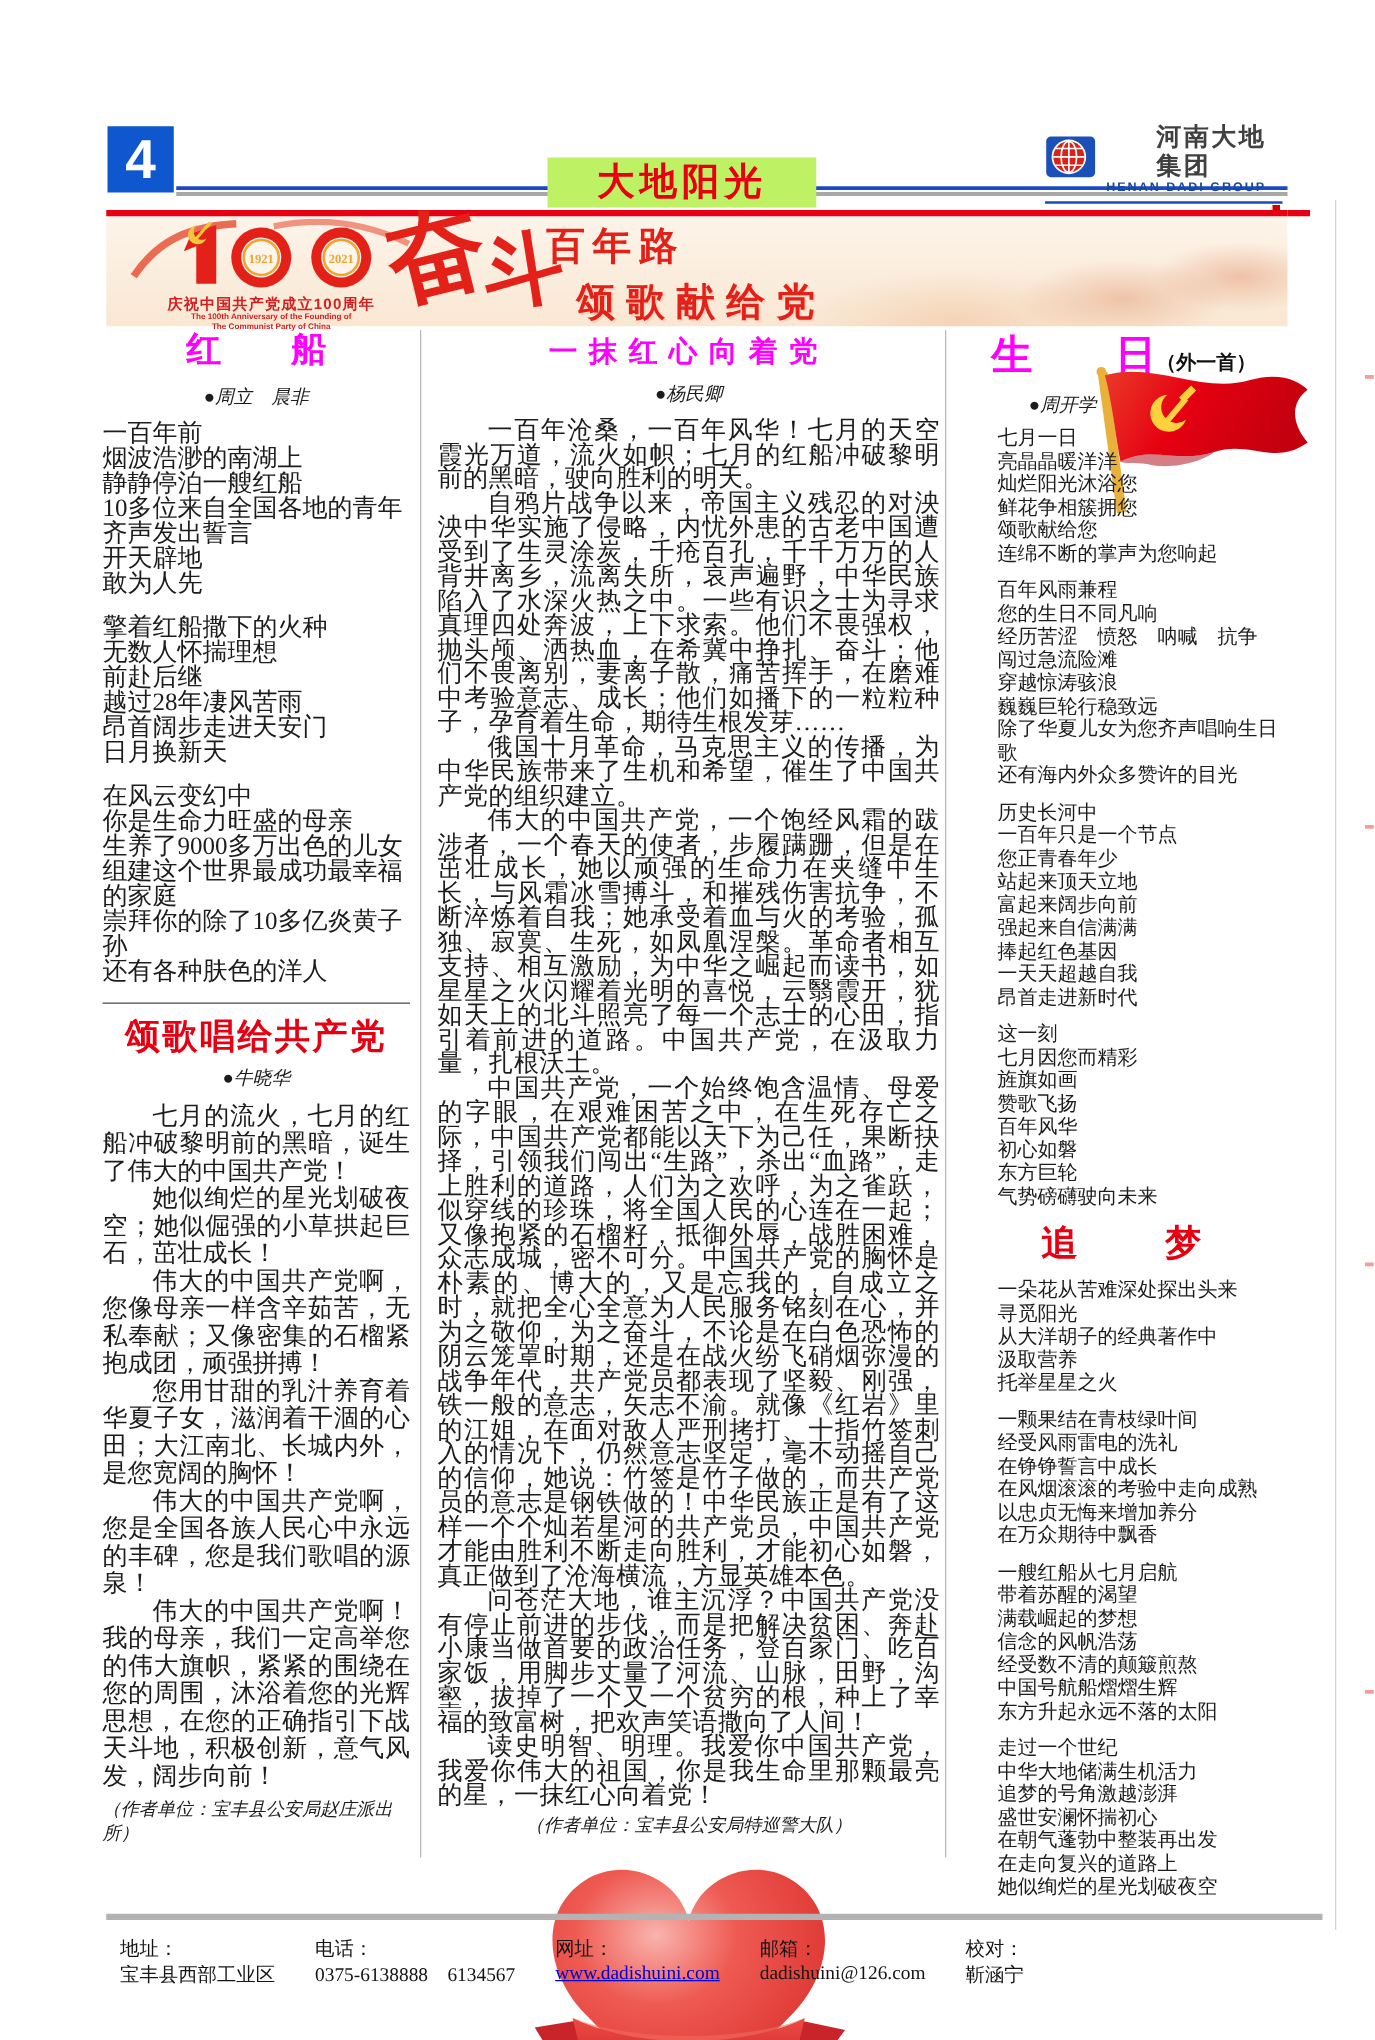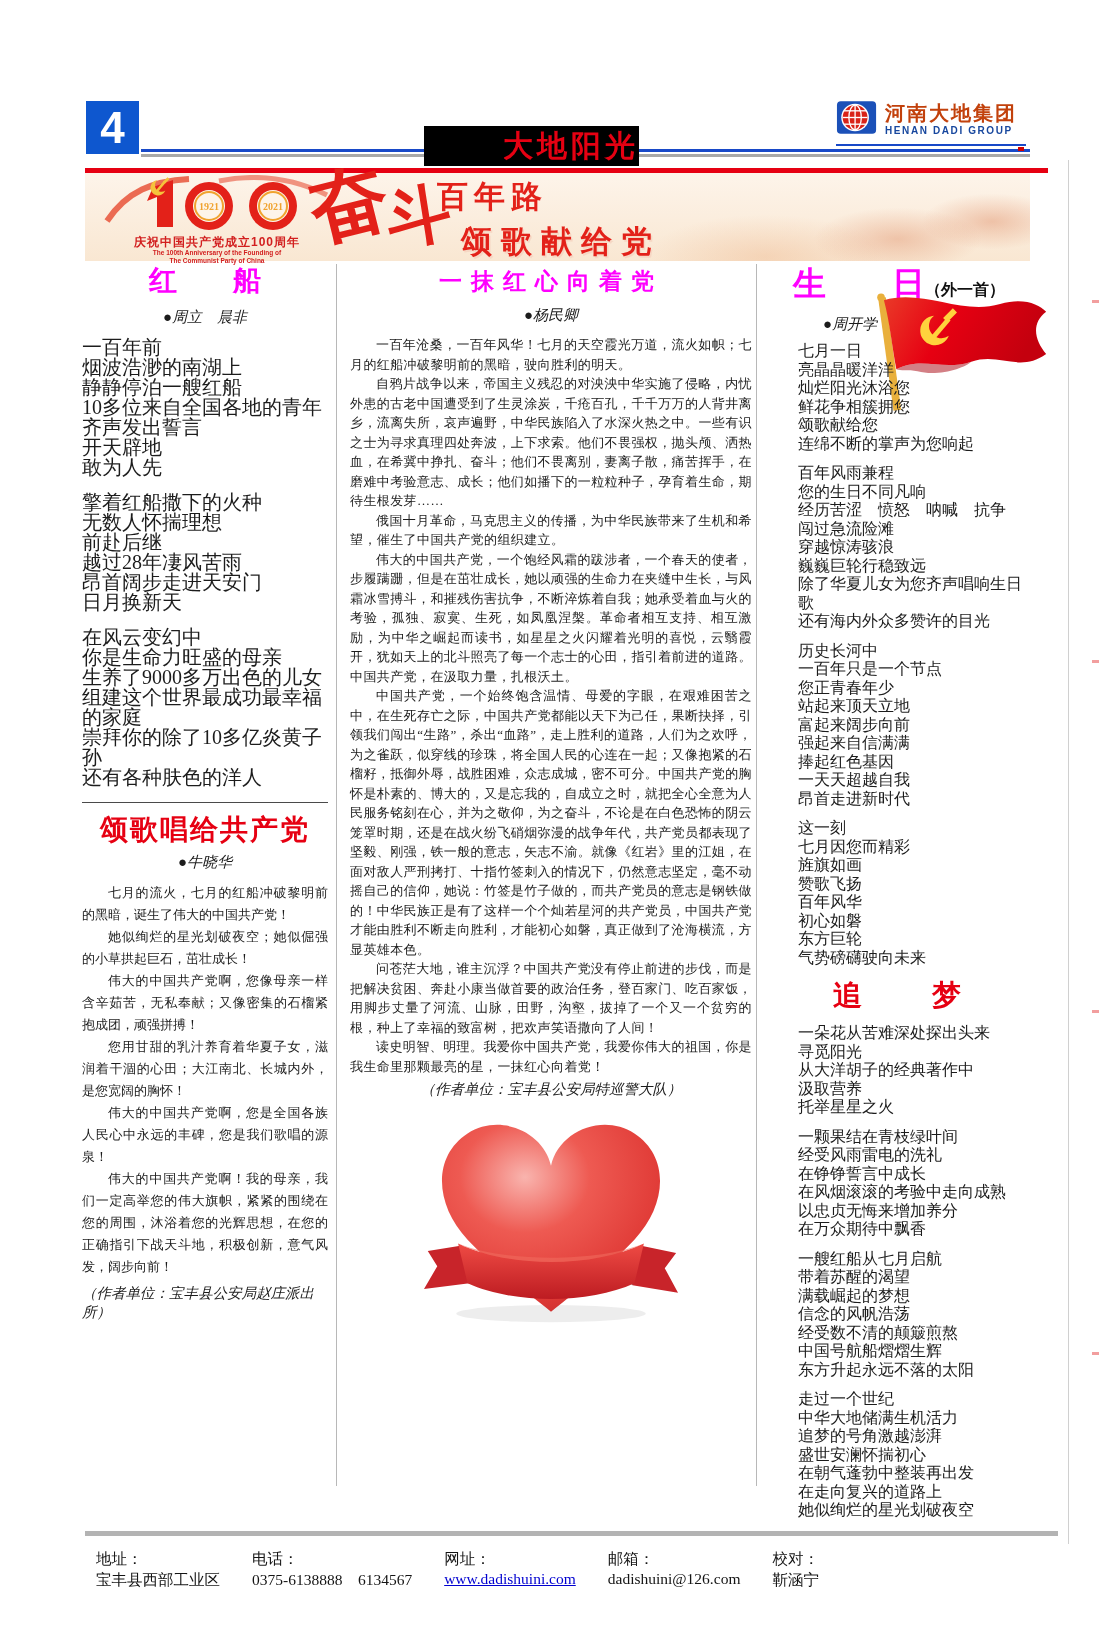--- a/index.html
+++ b/index.html
@@ -11,29 +11,29 @@
   .pagenum {
     position:absolute; left:86px; top:101px; width:53px; height:53px;
     background:#0e57cf; color:#fff; text-align:center;
     font:bold 44px/53px "Liberation Sans", sans-serif;
   }
   .head-rule {
     position:absolute; left:141px; top:149px; width:889px; height:9px;
     background:linear-gradient(180deg,#1849c8 0,#1849c8 3px,#fff 3px,#fff 5px,#a8a8a8 5px,#a8a8a8 8px,rgba(0,0,0,0) 8px);
   }
   .masthead {
-    position:absolute; left:424px; top:126px; width:215px; text-align:right;
-    background:#000000; color:#e60012; padding:3px 0; letter-spacing:4px;
+    position:absolute; left:438px; top:126px; width:215px; text-align:center;
+    background:#bef264; color:#e60012; padding:3px 0; letter-spacing:4px;
     font:bold 30px/34px "Liberation Sans", sans-serif;
   }
   .brand {
     position:absolute; left:836px; top:99px; width:190px; padding-bottom:4px;
     border-bottom:2px solid #1849c8; display:flex; align-items:center; gap:7px;
   }
-  .brand-cn { font:bold 20px/23px "Liberation Sans", sans-serif; color:#c2410c; letter-spacing:2px; }
+  .brand-cn { font:bold 20px/23px "Liberation Sans", sans-serif; color:#404040; letter-spacing:2px;margin-left:40px; }
   .brand-en { font:bold 10px/12px "Liberation Sans", sans-serif; color:#17479e; letter-spacing:1.6px; }
   .brand-dot { position:absolute; right:2px; bottom:-7px; width:6px; height:4px; background:#d20000; }
   
   .banner {
     position:absolute; left:85px; top:168px; width:945px; height:88px;
     border-top:5px solid #e60012;
     background:
       radial-gradient(120px 45px at 86% 75%, rgba(213,105,58,0.30), rgba(213,105,58,0) 70%),
       radial-gradient(170px 60px at 72% 95%, rgba(228,140,80,0.22), rgba(228,140,80,0) 70%),
       radial-gradient(100px 40px at 96% 55%, rgba(213,105,58,0.33), rgba(213,105,58,0) 70%),
@@ -62,21 +62,21 @@
   .vdiv { position:absolute; top:264px; width:1px; height:1222px; background:#b8b8b8; }
   .t-magenta { color:#ff00ff; text-align:center; font-weight:bold; }
   .col-left .t-magenta { font-size:28px; line-height:38px; margin:0 0 8px; }
   .col-mid  .t-magenta { font-size:23px; line-height:40px; letter-spacing:9px; margin:0 0 4px; }
   .byline { text-align:center; font-size:15px; font-style:italic; margin:0 0 10px; }
   .poem { font-size:20px; line-height:20px; }
   .poem .stanza { white-space:pre-line; margin:0 0 15px; }
   .sep { border:none; border-top:1px solid #4a4a4a; margin:0 0 10px; }
   .t-red { color:#e60012; text-align:center; font-weight:bold; }
   .col-left .t-red { font-size:28px; line-height:34px; letter-spacing:2px; margin:2px 0 6px; }
-  .essay p.para { font-size:13px; line-height:22px; text-align:justify; text-indent:2em; margin:0; }
+  .essay p.para { font-size:20px; line-height:22px; text-align:justify; text-indent:2em; margin:0; }
   .col-mid .essay p.para { line-height:19.5px; letter-spacing:0.4px; }
   .credit { font-size:14.5px; font-style:italic; margin-top:6px; }
   .col-mid .credit { text-align:center; margin-top:4px; }
   .heart-wrap { width:300px; margin:8px auto 0; }
   .rtitle { text-align:center; margin:0 0 8px; }
   .rtitle .t { color:#ff00ff; font-size:33px; font-weight:bold; }
   .rtitle .suffix { color:#111; font-size:16px; font-weight:bold; }
   .col-right .byline { text-align:left; margin:0 0 8px 55px; }
   .col-right .poem { padding-left:30px; font-size:16px; line-height:18.5px; position:relative; z-index:1; }
   .col-right .poem .stanza { margin:0 0 11px; }

